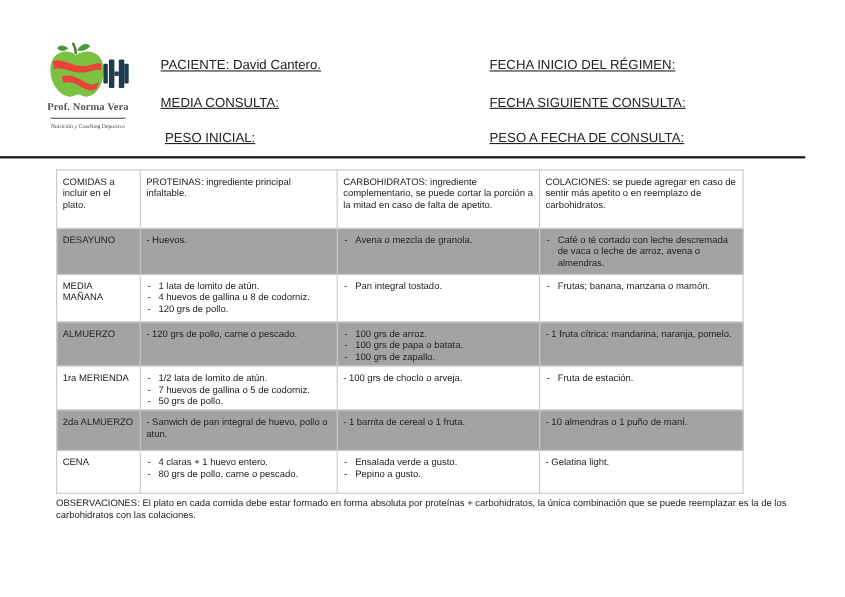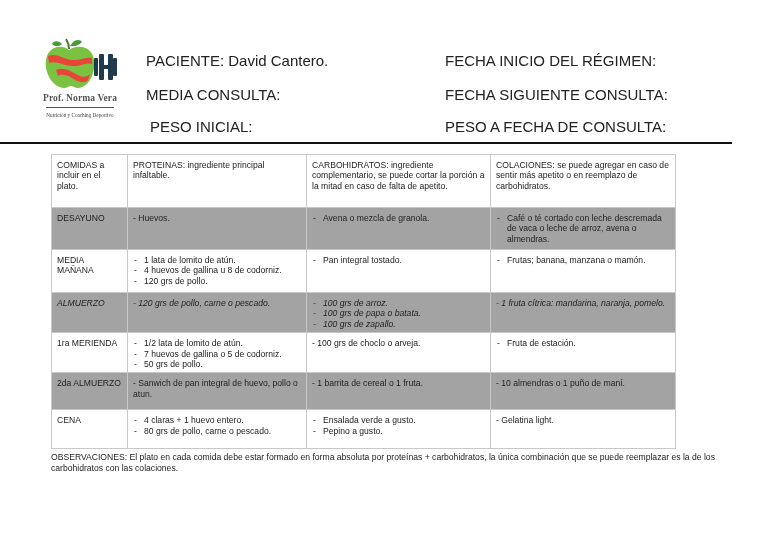--- a/index.html
+++ b/index.html
@@ -5,28 +5,28 @@
   html, body { margin:0; padding:0; background:#ffffff; }
   body { width:768px; height:543px; position:relative; overflow:hidden;
          font-family:"Liberation Sans", sans-serif; color:#222; }
   .logo { position:absolute; left:30px; top:36px; width:100px; height:90px; }
   .logo svg { position:absolute; left:12px; top:0; }
   .logo-name { position:absolute; left:0; top:57px; width:100px; text-align:center;
                font-family:"Liberation Serif", serif; font-weight:bold; font-size:9.5px; color:#555; letter-spacing:0.1px; }
   .logo-rule { position:absolute; left:16px; top:71px; width:68px; height:1px; background:#555; }
   .logo-sub { position:absolute; left:-6px; top:76px; width:112px; text-align:center;
               font-family:"Liberation Serif", serif; font-size:5.2px; color:#444; white-space:nowrap; }
-  .hfield { position:absolute; font-size:15px; color:#222; white-space:nowrap; }
+  .hfield { position:absolute; font-size:12px; color:#222; white-space:nowrap;text-decoration:underline; }
   .hrule { position:absolute; left:0; top:142px; width:732px; height:2px; background:#111; }
   table.plan { position:absolute; left:51px; top:154px; width:574px; border-collapse:collapse; table-layout:fixed; font-size:8.6px; line-height:10.4px; }
   table.plan td { border:1px solid #c8c8c8; vertical-align:top; padding:5px 5px 3px 5px; color:#222; }
   table.plan tr.shade td { background:#a3a3a3; }
   .col0 { width:76px; } .col1 { width:179px; } .col2 { width:184px; } .col3 { width:185px; }
   .row-h td { height:44px; } .row-des td { height:33px; } .row-mm td { height:34px; }
-  .row-alm td { height:30px;font-style:italic; } .row-m1 td { height:31px; } .row-m2 td { height:28px; } .row-cen td { height:30px; }
+  .row-alm td { height:30px; } .row-m1 td { height:31px; } .row-m2 td { height:28px; } .row-cen td { height:30px; }
   ul.items { list-style:none; margin:0; padding:0; }
   ul.items li { position:relative; padding-left:11px; }
   ul.items li::before { content:"-"; position:absolute; left:1px; top:0; }
   ul.items.plain li { padding-left:0; }
   ul.items.plain li::before { content:none; }
   .obs { position:absolute; left:51px; top:452px; width:680px; font-size:8.6px; line-height:10.6px; color:#222; }
 </style>
 </head>
 <body>
 

